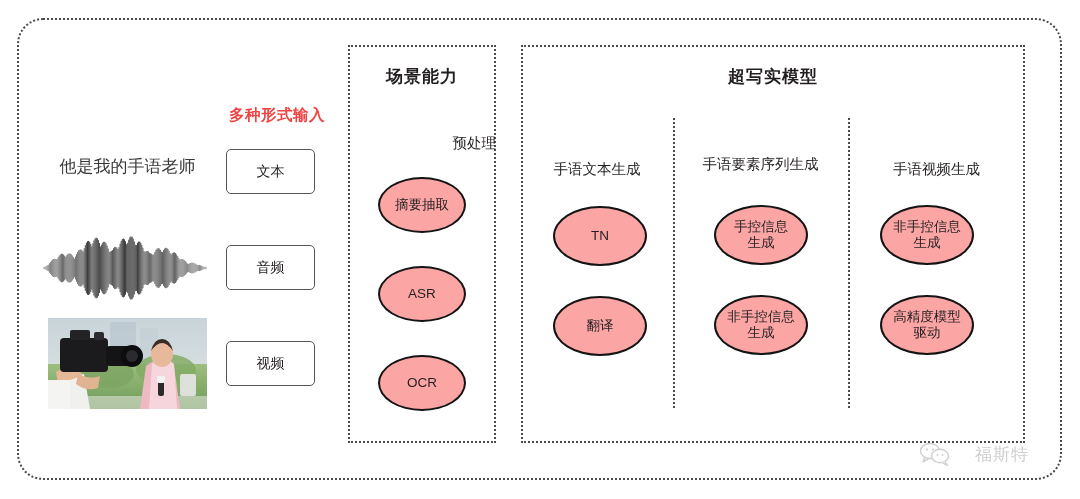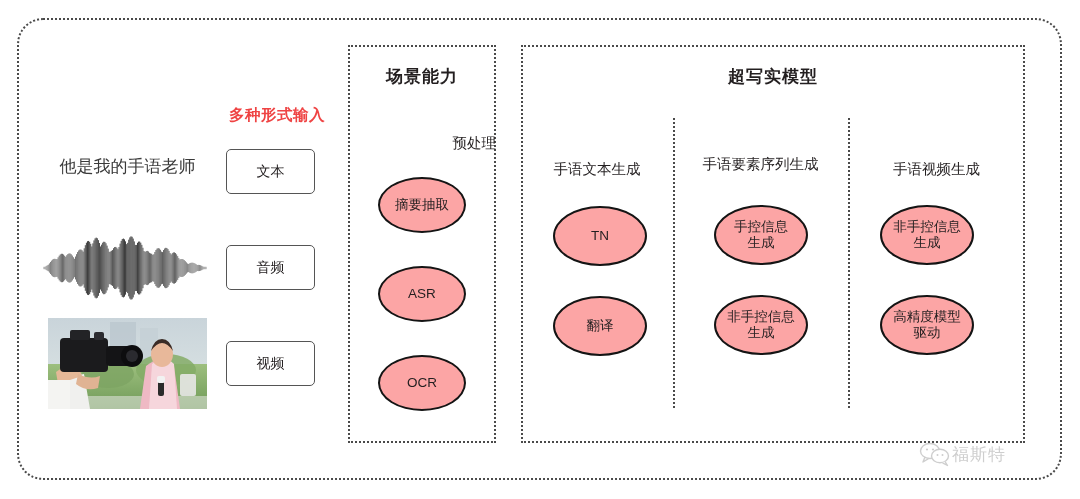--- a/index.html
+++ b/index.html
@@ -103,21 +103,21 @@
   
   #video-thumb{
     position:absolute;left:48px;top:318px;width:159px;height:91px;
     overflow:hidden;background:#cfd6d8;
   }
   #video-thumb svg{display:block;width:159px;height:91px;}
 
   
   #watermark{
     position:absolute;left:918px;top:437px;width:140px;height:34px;
-    display:flex;align-items:center;gap:0;opacity:.42;
+    display:flex;align-items:center;gap:23px;opacity:.42;
   }
   #wm-text{
     font-size:17px;color:#8b8b8b;letter-spacing:1px;white-space:nowrap;
     font-family:"DejaVu Sans",sans-serif;
   }
   #wm-logo{width:34px;height:26px;flex:0 0 auto;}
 </style>
 </head>
 <body>
 

